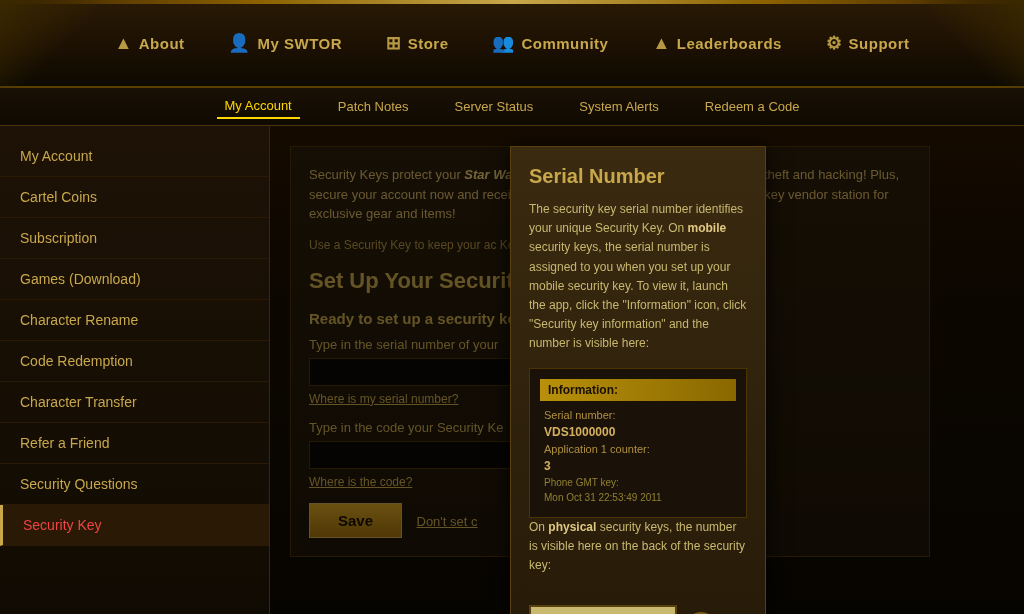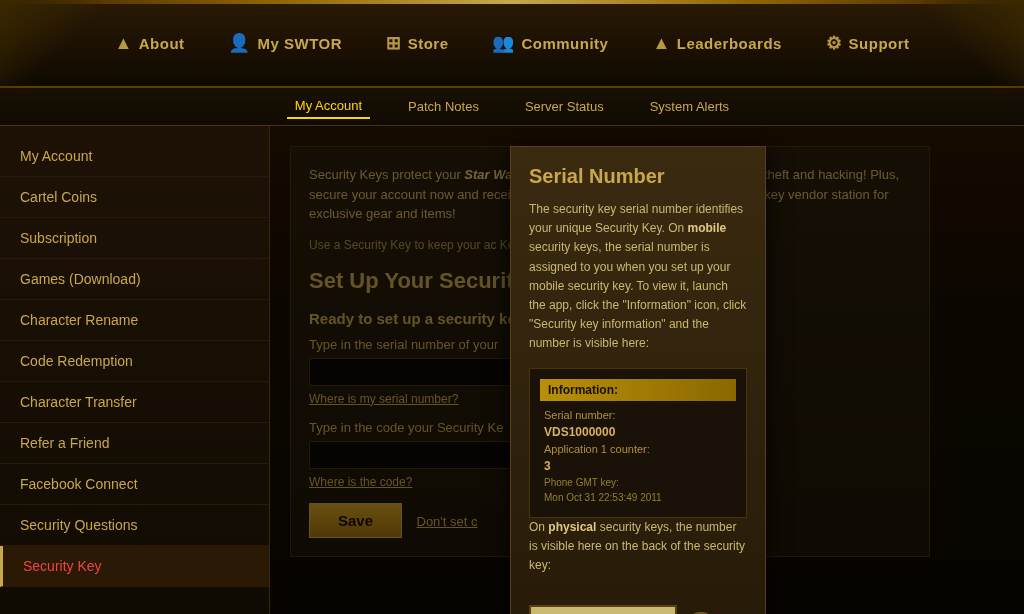--- a/index.html
+++ b/index.html
@@ -358,34 +358,34 @@
       <span>Support</span>
     </a>
   </div>
 </div>
 
 <div class="sub-nav">
   <a class="sub-nav-item active">My Account</a>
   <a class="sub-nav-item">Patch Notes</a>
   <a class="sub-nav-item">Server Status</a>
   <a class="sub-nav-item">System Alerts</a>
+  <a class="sub-nav-item">Redeem a Code</a>
 </div>
 
 <div class="main-content">
 
   <div class="sidebar">
     <div class="sidebar-item">My Account</div>
     <div class="sidebar-item">Cartel Coins</div>
     <div class="sidebar-item">Subscription</div>
     <div class="sidebar-item">Games (Download)</div>
     <div class="sidebar-item">Character Rename</div>
     <div class="sidebar-item">Code Redemption</div>
     <div class="sidebar-item">Character Transfer</div>
     <div class="sidebar-item">Refer a Friend</div>
-    <div class="sidebar-item">Facebook Connect</div>
     <div class="sidebar-item">Security Questions</div>
     <div class="sidebar-item active">Security Key</div>
   </div>
 
   <div class="page-content">
 
     <div class="content-box">
       <p class="security-intro">
         Security Keys protect your <strong>Star Wars™: The Old Republic™</strong><span> account against theft and hacking! Plus, secure your account now and receive exclusive access to the in-game security key vendor station for exclusive gear and items!</span>
       </p>

